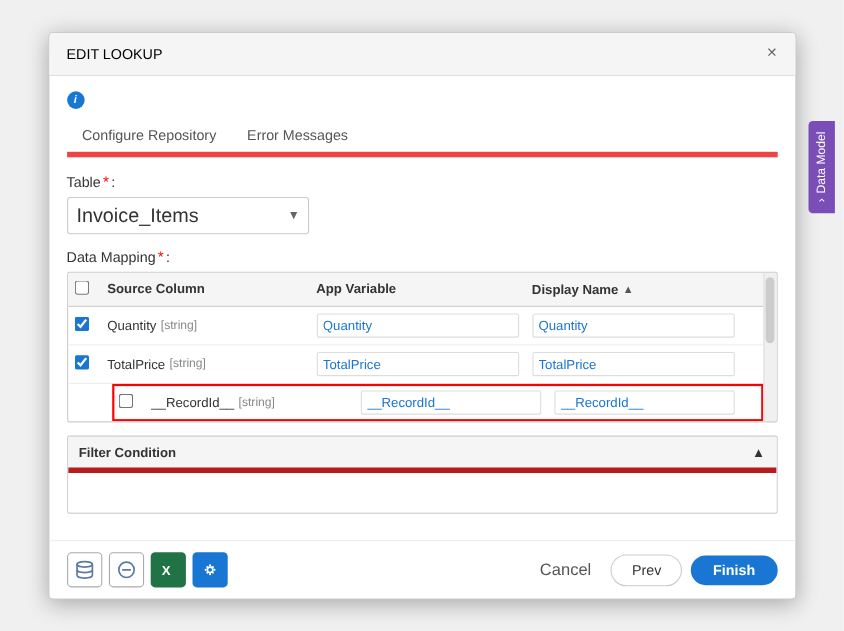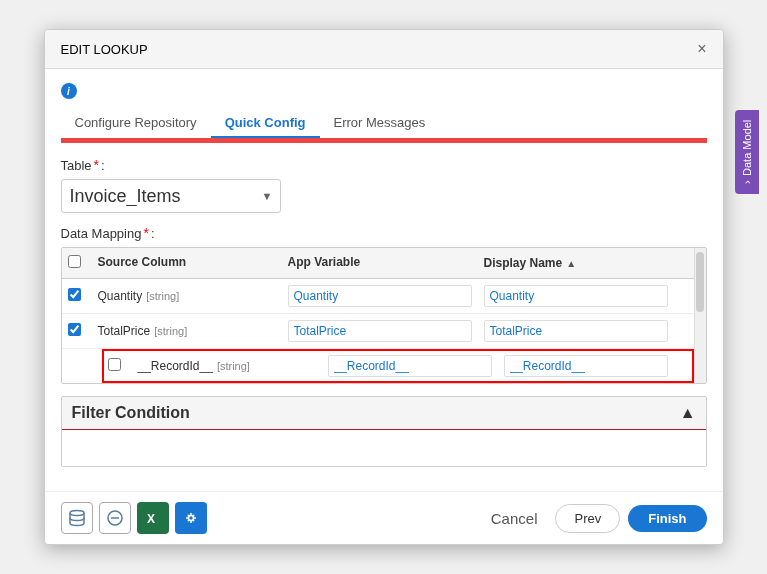--- a/index.html
+++ b/index.html
@@ -28,21 +28,21 @@
     .td { padding: 6px 6px; font-size: 12px; color: #333; }
     .td input[type="checkbox"] { margin: 0; }
     .td input[type="text"] { width: 100%; border: 1px solid #ddd; padding: 3px 5px; font-size: 12px; color: #1976d2; border-radius: 2px; }
     .source-col { display: flex; align-items: center; gap: 4px; }
     .tag { font-size: 11px; color: #888; }
     .highlighted-row { outline: 2px solid red; outline-offset: -2px; }
     .filter-section { margin-bottom: 10px; }
     .filter-label { font-size: 13px; color: #333; display: flex; align-items: center; gap: 6px; margin-bottom: 6px; }
     .add-btn { color: #1976d2; font-size: 16px; cursor: pointer; font-weight: bold; text-decoration: none; }
     .filter-condition-box { border: 1px solid #ccc; border-radius: 2px; overflow: hidden; }
-    .filter-condition-header { background: #f5f5f5; border-bottom: 1px solid #b91c1c; padding: 7px 10px; display: flex; justify-content: space-between; align-items: center; font-size: 16px; font-weight: bold; color: #333; }
+    .filter-condition-header { background: #f5f5f5; border-bottom: 5px solid #b91c1c; padding: 7px 10px; display: flex; justify-content: space-between; align-items: center; font-size: 12px; font-weight: bold; color: #333; }
     .filter-condition-body { height: 36px; background: #fff; }
     .modal-footer { border-top: 1px solid #eee; padding: 10px 16px; display: flex; justify-content: space-between; align-items: center; }
     .footer-icons { display: flex; gap: 6px; align-items: center; }
     .footer-icon { width: 32px; height: 32px; border-radius: 4px; display: flex; align-items: center; justify-content: center; cursor: pointer; font-size: 16px; }
     .footer-icon.db { border: 1px solid #aaa; color: #5a7ba0; }
     .footer-icon.minus { border: 1px solid #aaa; color: #5a7ba0; }
     .footer-icon.excel { background: #1e7e34; color: white; font-size: 12px; font-weight: bold; }
     .footer-icon.settings { background: #1976d2; color: white; }
     .footer-actions { display: flex; gap: 8px; align-items: center; }
     .btn-cancel { background: none; border: none; color: #555; cursor: pointer; font-size: 15px; padding: 6px 10px; }
@@ -66,21 +66,20 @@
 
   <div class="modal-body">
     
     <div class="configure-action-title">
       <span class="info-icon">i</span>
     </div>
 
     
     <div class="tabs">
       <div class="tab">Configure Repository</div>
-      <div class="tab active">Quick Config</div>
       <div class="tab">Error Messages</div>
     </div>
 
     
     <div class="field-label">
       <span>Table</span>
         <span class="required">*</span>
         <span>:</span>
     </div>
     <div class="select-wrapper">

